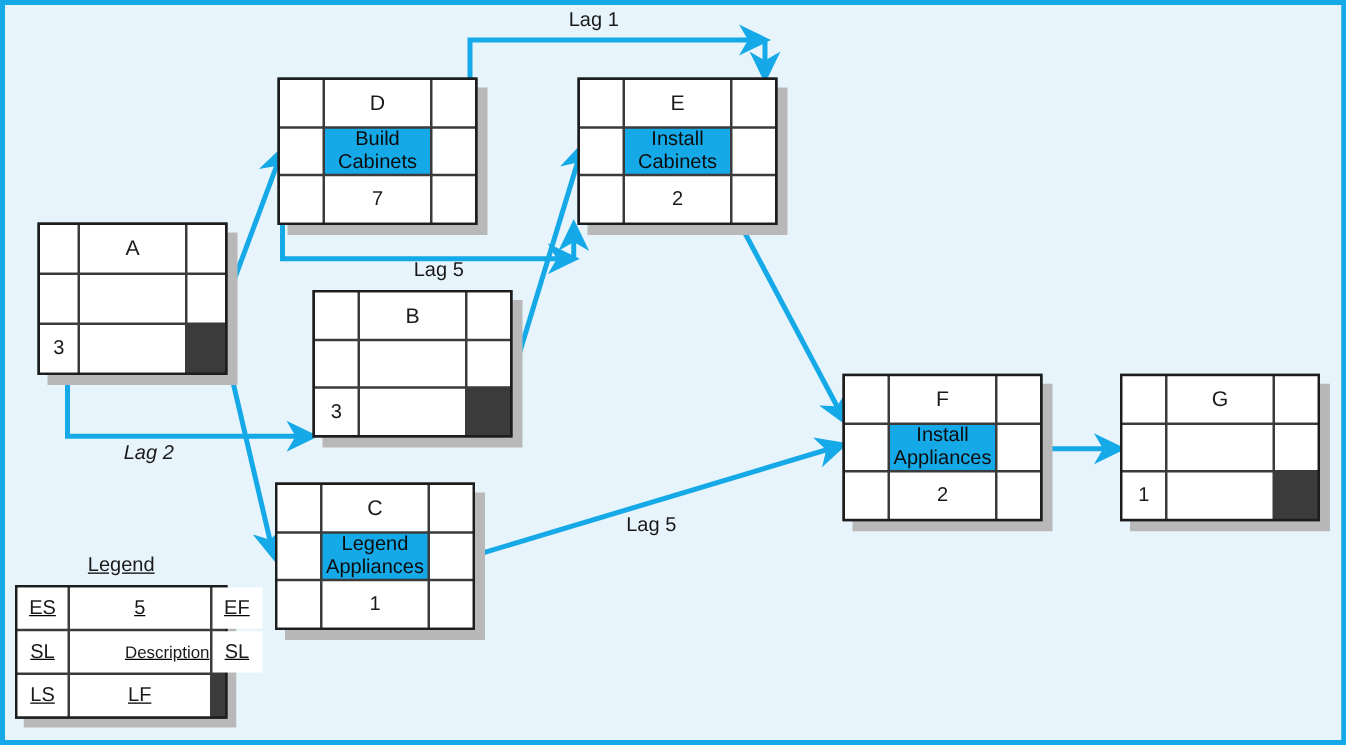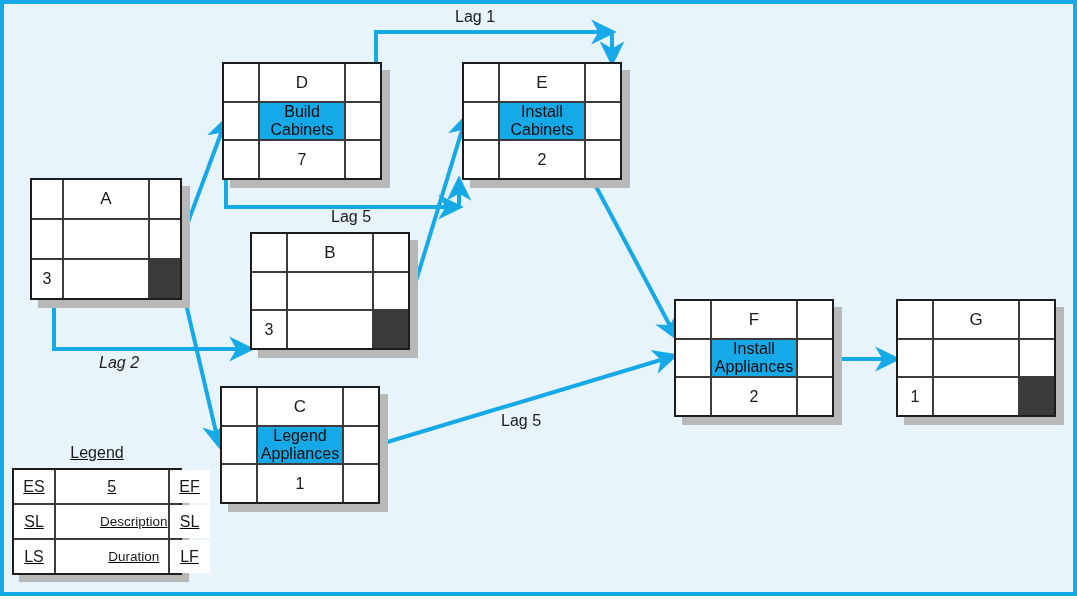--- a/index.html
+++ b/index.html
@@ -301,19 +301,18 @@
     <div class="legend-box">
       <div class="legend-shadow"></div>
       <div class="legend-grid">
         <div class="lcell">ES</div>
         <div class="lcell">5</div>
         <div class="lcell">EF</div>
         <div class="lcell">SL</div>
         <div class="lcell small">Description</div>
         <div class="lcell">SL</div>
         <div class="lcell">LS</div>
-        <div class="lcell small">Duration</div>
         <div class="lcell">LF</div>
       </div>
     </div>
   </div>
 
 </div>
 
 </body></html>

